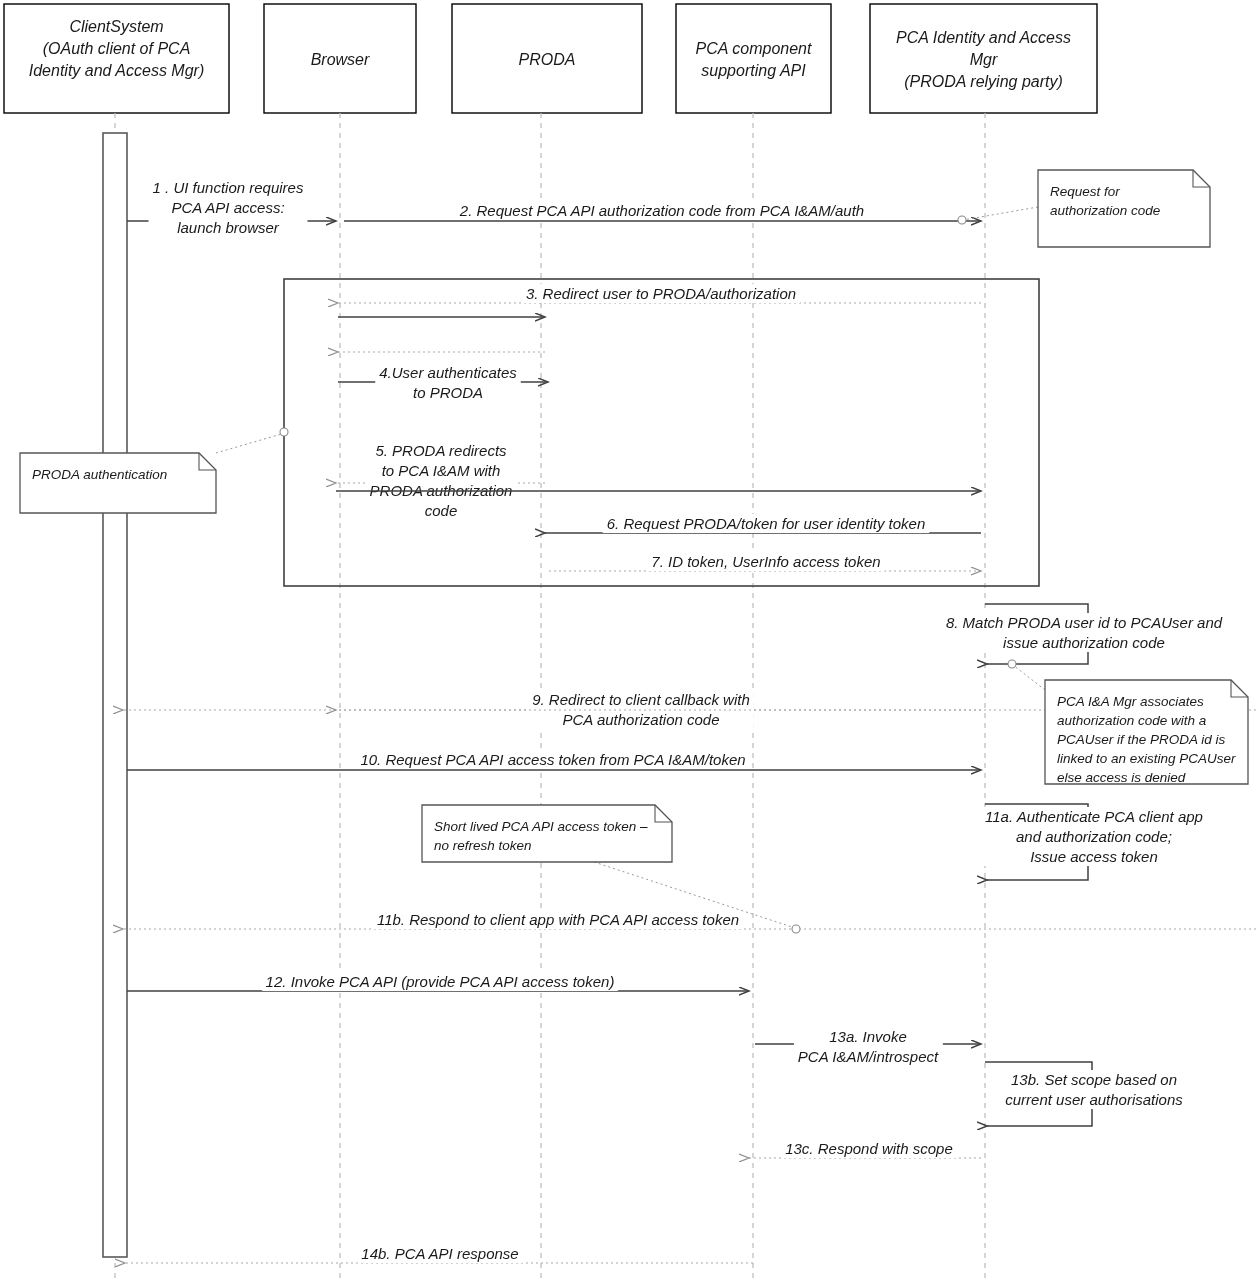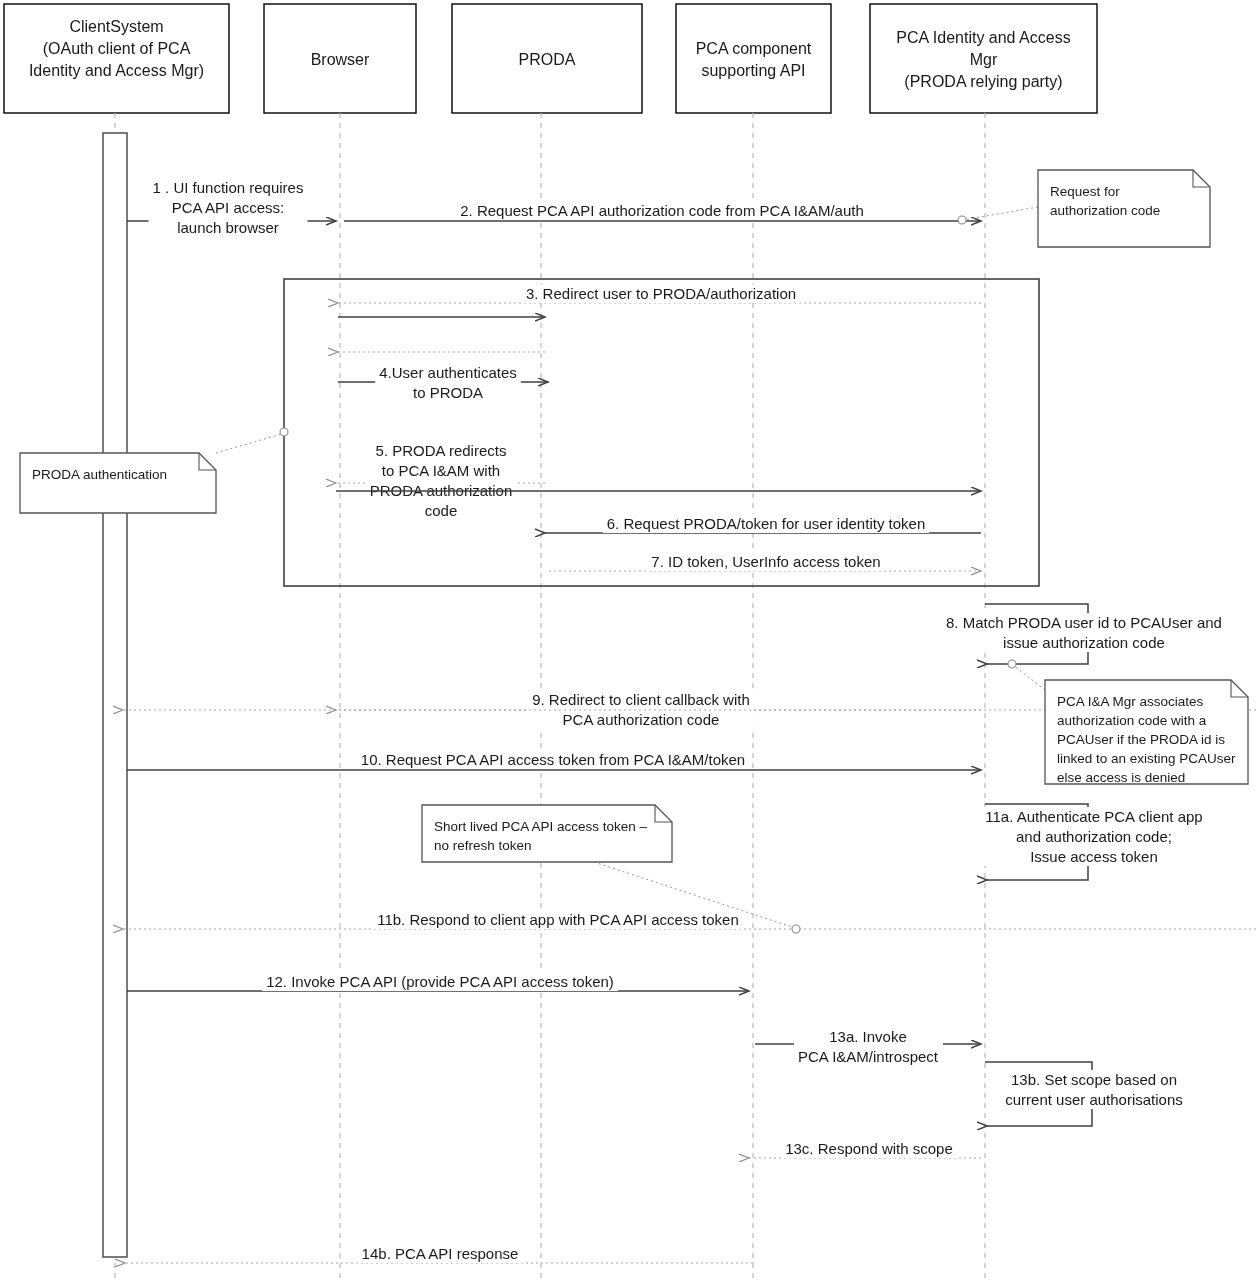--- a/index.html
+++ b/index.html
@@ -1,18 +1,18 @@
 <!DOCTYPE html>
 <html><head>
 <meta charset="utf-8">
 <style>
   html,body{margin:0;padding:0;background:#ffffff;}
   body{width:1256px;height:1282px;overflow:hidden;
        font-family:"Liberation Sans","DejaVu Sans",sans-serif;}
-  #diagram-root{position:relative;width:1172px;height:1282px;}
+  #diagram-root{position:relative;width:1172px;height:1282px;font-style:italic;}
   svg#seq{display:block;width:1256px;height:1282px;}
   .lifeline-box{fill:#ffffff;stroke:#000000;stroke-width:1.4;}
   .lifeline-line{stroke:#bfbfbf;stroke-width:1.3;stroke-dasharray:5 5;}
   .activation{fill:#ffffff;stroke:#595959;stroke-width:1.6;}
   .frame-box{fill:none;stroke:#404040;stroke-width:1.6;}
   .note-box{fill:#ffffff;stroke:#555555;stroke-width:1.3;}
   .note-link{stroke:#9a9a9a;stroke-width:1;stroke-dasharray:2 3;fill:none;}
   .msg-solid{stroke:#404040;stroke-width:1.5;fill:none;}
   .msg-dashed{stroke:#a8a8a8;stroke-width:1.1;fill:none;stroke-dasharray:2 3;}
   .self-msg{stroke:#404040;stroke-width:1.5;fill:none;}

